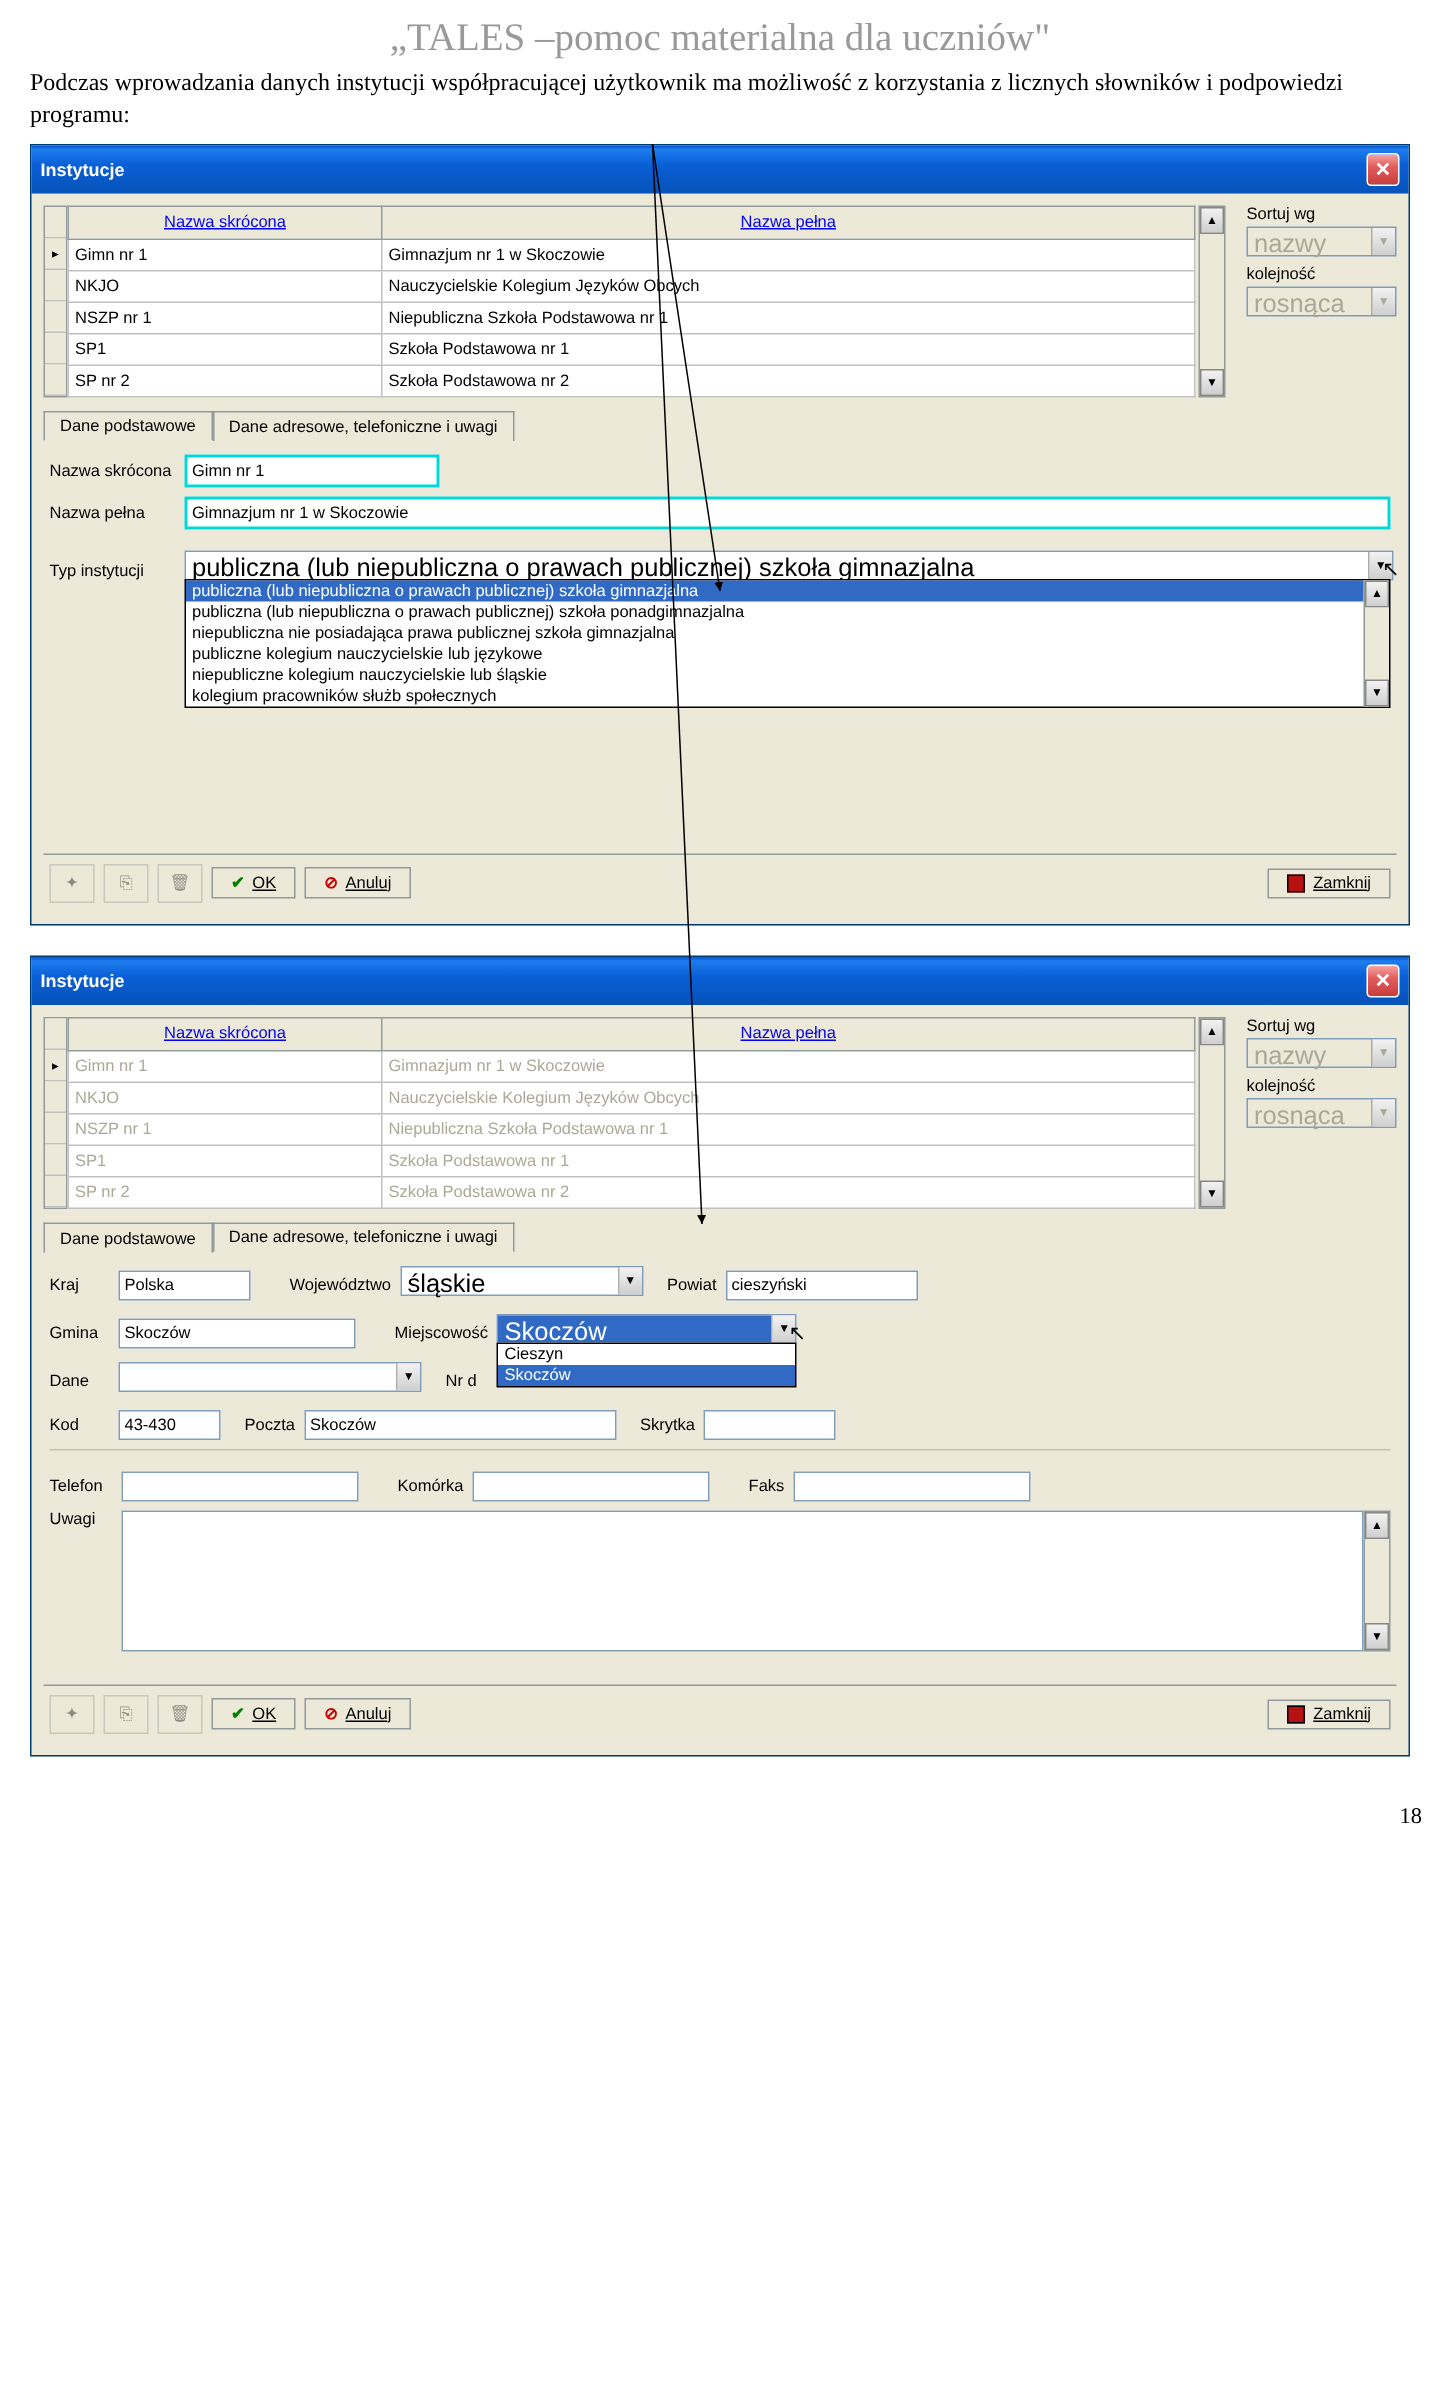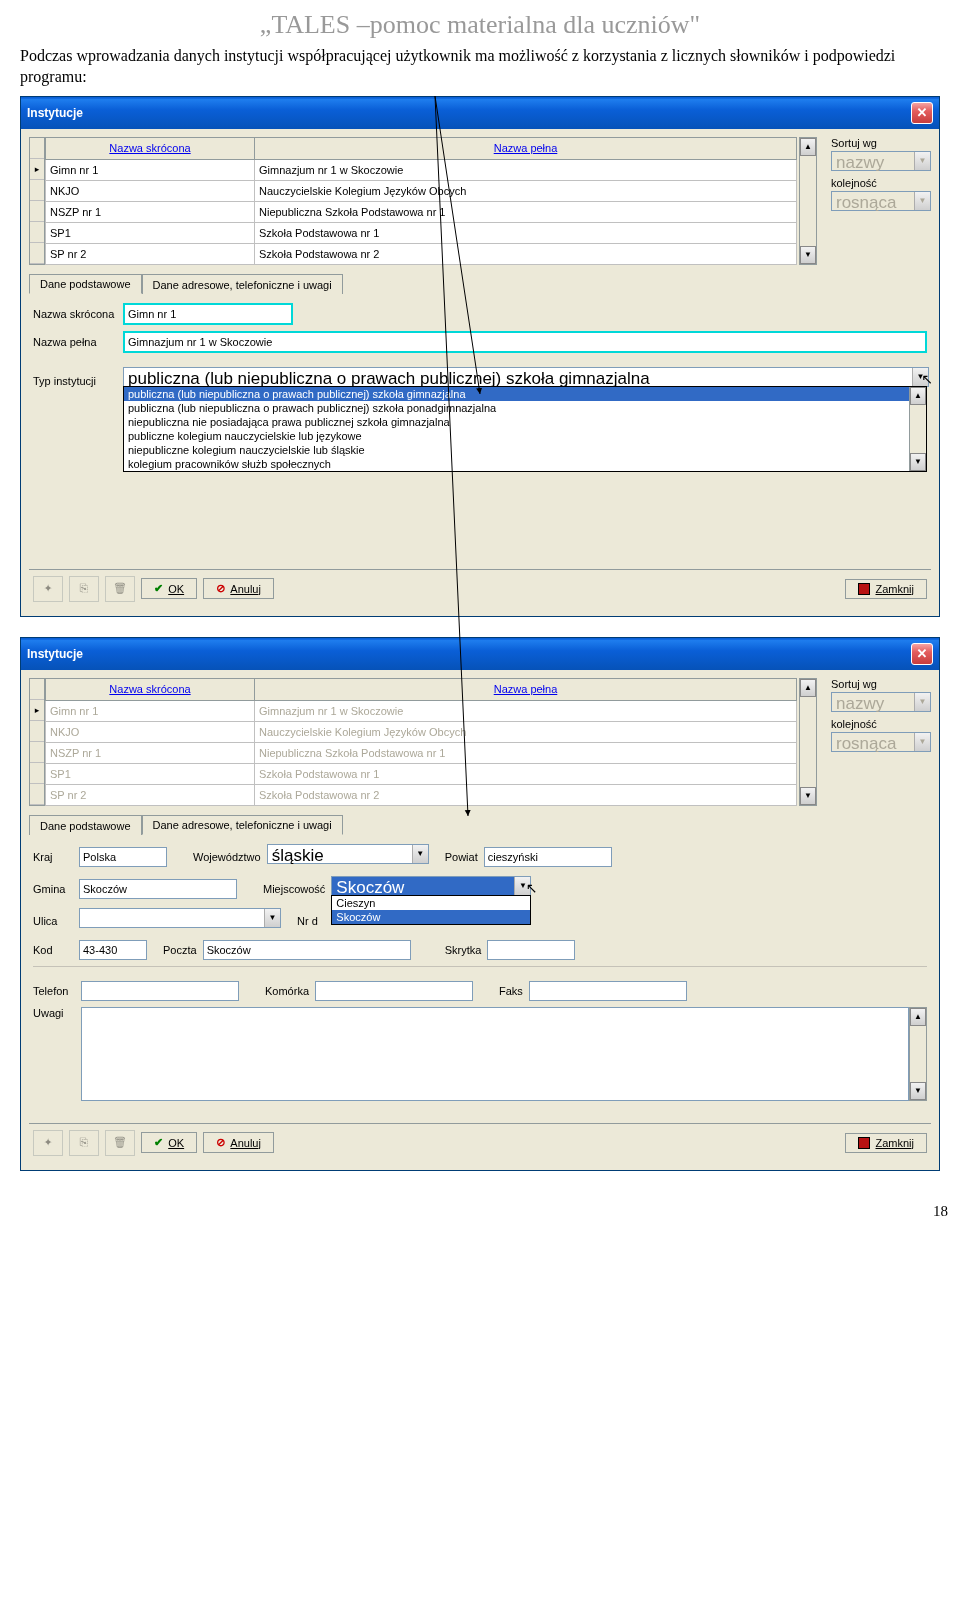--- a/index.html
+++ b/index.html
@@ -288,33 +288,33 @@
                 <div class="combo-btn">▼</div>
               </div>
           <span class="cursor-ico" style="right:-6px;top:4px">↖</span>
           <div class="dropdown-list">
             <div class="dd-item">Cieszyn</div>
             <div class="dd-item sel">Skoczów</div>
           </div>
         </div>
       </div>
       <div class="form-row">
-        <span class="lbl" style="min-width:40px">Ulica</span>
+        <span class="lbl" style="min-width:40px">Dane</span>
         <div class="combo" style="width:200px">
               <div class="combo-text"></div>
               <div class="combo-btn">▼</div>
             </div>
         <span class="lbl" style="min-width:auto;margin-left:10px">Nr d</span>
       </div>
       <div class="form-row">
         <span class="lbl" style="min-width:40px">Kod</span>
         <input class="text-input" style="width: 60px;" value="43-430">
         <span class="lbl" style="min-width:auto;margin-left:10px">Poczta</span>
         <input class="text-input" style="width: 200px;" value="Skoczów">
-        <span class="lbl" style="min-width:auto;margin-left:28px">Skrytka</span>
+        <span class="lbl" style="min-width:auto;margin-left:10px">Skrytka</span>
         <input class="text-input" style="width: 80px;">
       </div>
       <div style="height:8px;border-top:1px solid #c5c2b8;margin:6px 0"></div>
       <div class="form-row">
         <span class="lbl" style="min-width:42px">Telefon</span>
         <input class="text-input" style="width: 150px;">
         <span class="lbl" style="min-width:auto;margin-left:20px">Komórka</span>
         <input class="text-input" style="width: 150px;">
         <span class="lbl" style="min-width:auto;margin-left:20px">Faks</span>
         <input class="text-input" style="width: 150px;">

